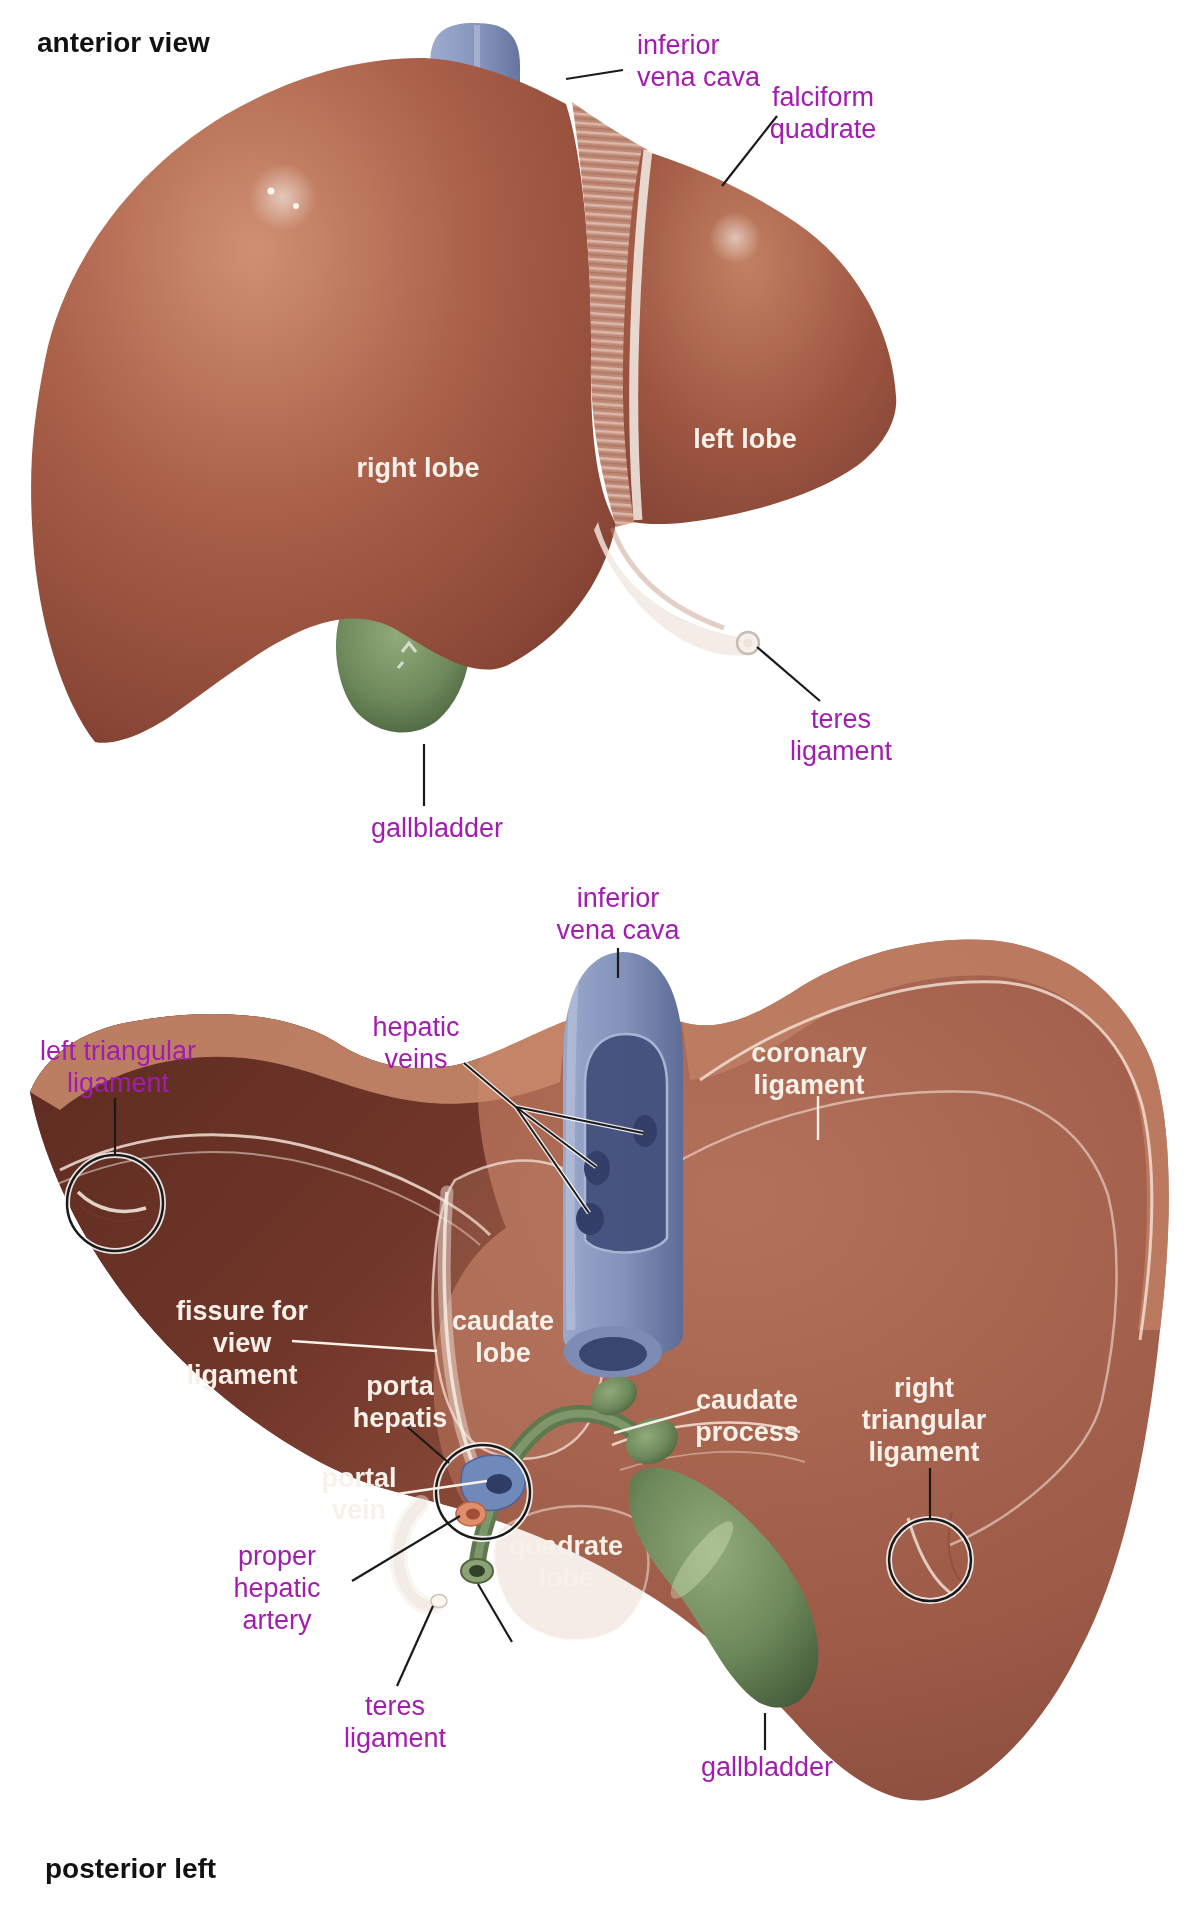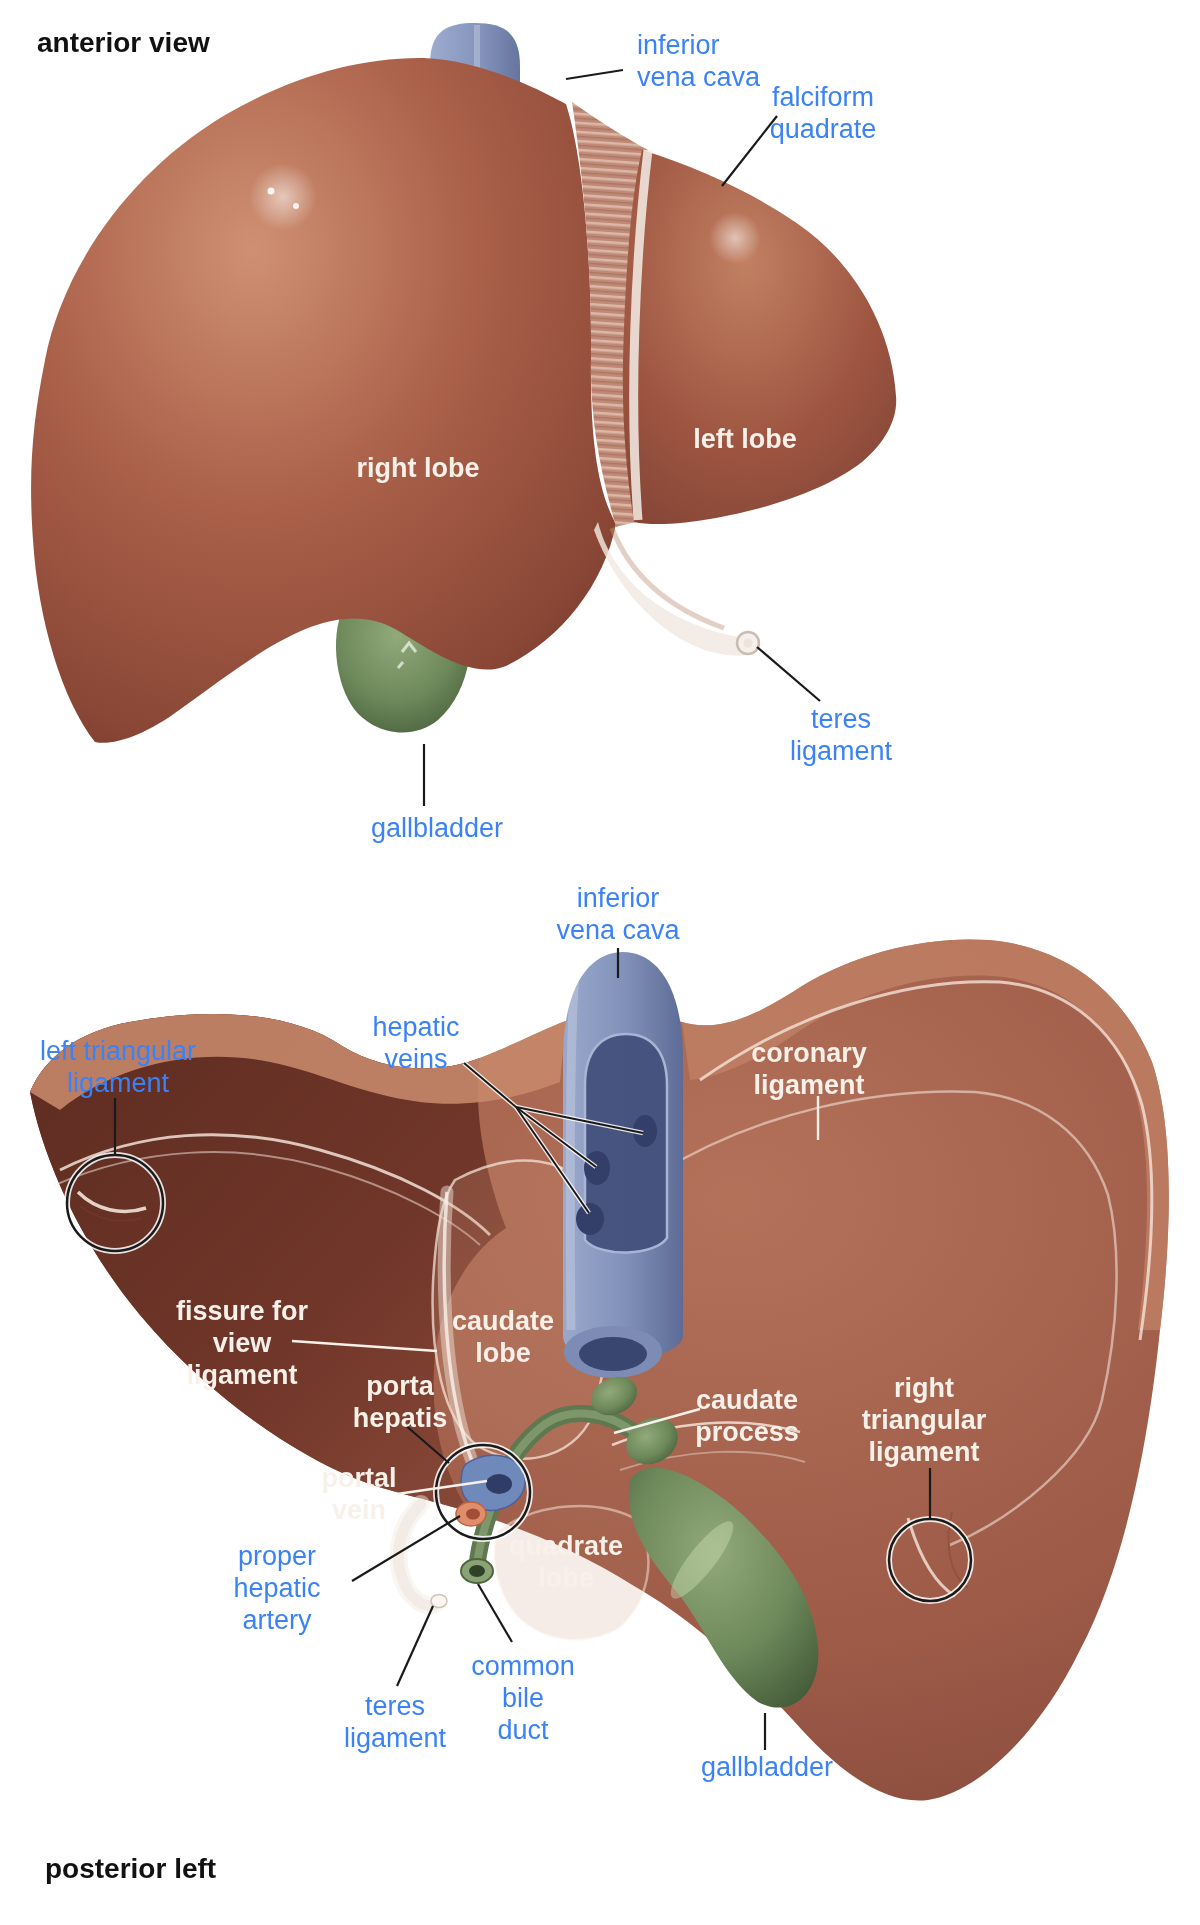--- a/index.html
+++ b/index.html
@@ -3,21 +3,21 @@
 <meta charset="utf-8">
 <style>
   html,body{margin:0;padding:0;background:#fff;}
   #stage{
     position:relative;width:1200px;height:1925px;background:#fff;overflow:hidden;
     font-family:"Liberation Sans",sans-serif;
   }
   #artwork{position:absolute;left:0;top:0;width:1200px;height:1925px;}
   .label{
     position:absolute;font:400 27px/1.18 "Liberation Sans",sans-serif;
-    color:#3b82f6;white-space:pre-line;
+    color:#a21caf;white-space:pre-line;
   }
   .center{transform:translateX(-50%);text-align:center;}
   .light{color:#f8f1ea;font-weight:700;}
   .title{font-weight:700;font-size:28px;color:#111;}
 </style>
 </head>
 <body>
 
 <div id="stage">
 
@@ -267,20 +267,17 @@
 <div class="label center light" style="left:747px;top:1385px">caudate
 process</div>
 <div class="label center light" style="left:924px;top:1373px">right
 triangular
 ligament</div>
 <div class="label center" style="left:277px;top:1541px">proper
 hepatic
 artery</div>
 <div class="label center" style="left:395px;top:1691px">teres
 ligament</div>
-<div class="label center" style="left:523px;top:1651px">common
-bile
-duct</div>
 <div class="label center light" style="left:566px;top:1531px">quadrate
 lobe</div>
 <div class="label center" style="left:767px;top:1752px">gallbladder</div>
 
 </div>
 
 </body></html>

